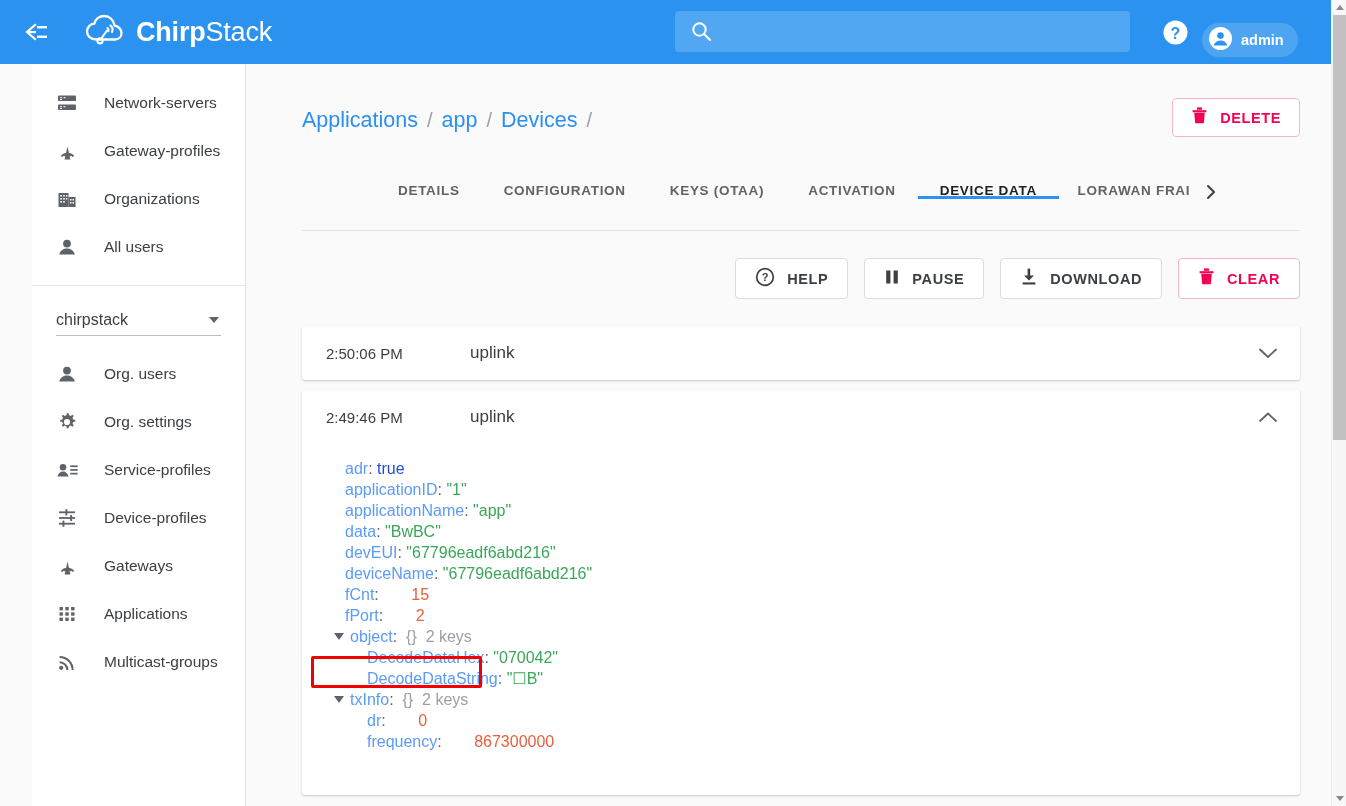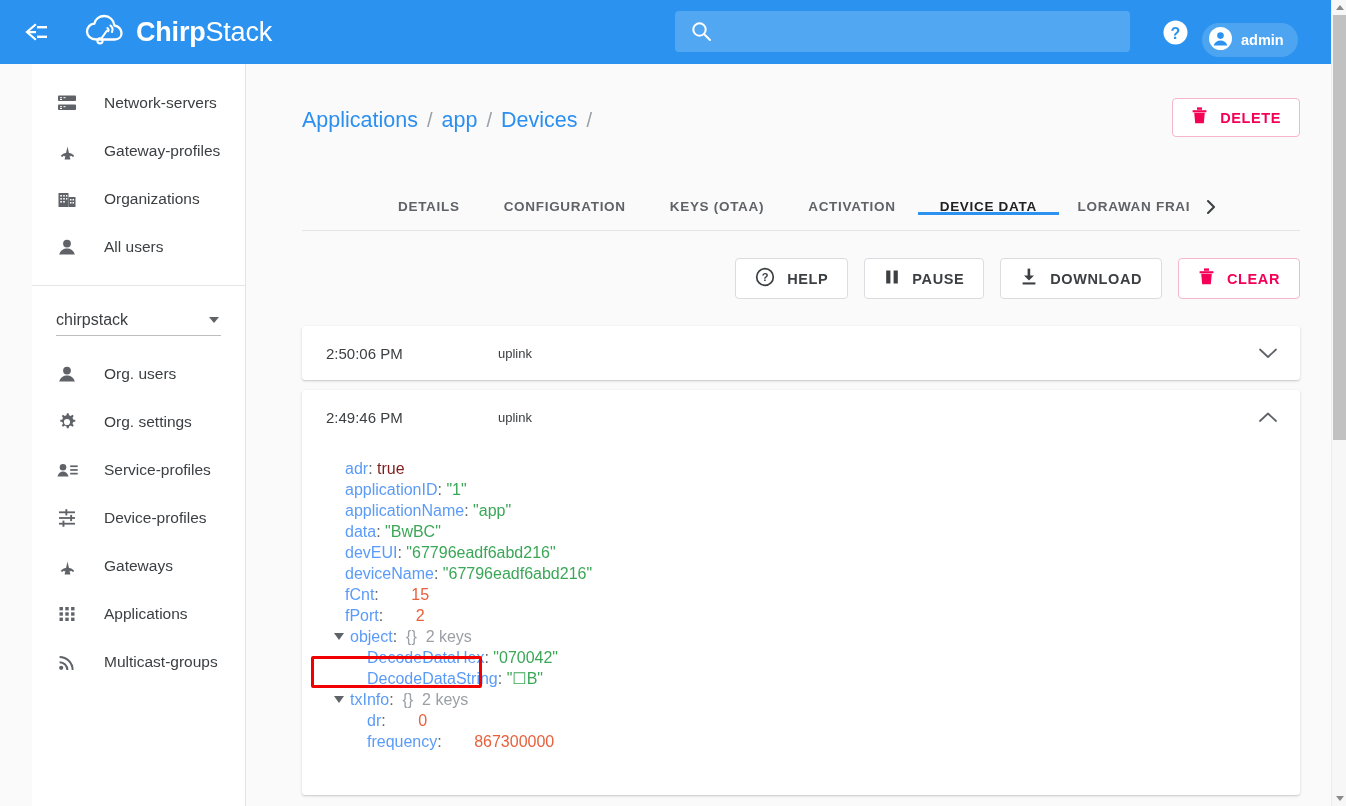--- a/index.html
+++ b/index.html
@@ -131,21 +131,21 @@
   }
   .delete-btn .blabel {
     color: #f50057; font-size: 14.5px; font-weight: bold; letter-spacing: 0.6px;
   }
 
   
   .tabs-wrap {
     position: absolute; left: 32px; top: 119px;
     width: 998px; height: 48px;
     border-bottom: 1px solid #e4e4e4;
-    display: flex; align-items: center;
+    display: flex; align-items: flex-start;
   }
   .tab {
     display: flex; align-items: center; justify-content: center;
     padding: 0 22px;
     font-size: 13.5px; font-weight: bold; letter-spacing: 0.7px;
     color: #5f6368; cursor: pointer;
     position: relative; white-space: nowrap;
   }
   .tab.active { color: #202124; }
   .tab.active::after {
@@ -188,38 +188,38 @@
   .card-head {
     height: 54px; display: flex; align-items: center;
     cursor: pointer; position: relative;
   }
   .ev-time {
     position: absolute; left: 24px;
     font-size: 15px; color: #3c4043;
   }
   .ev-type {
     position: absolute; left: 168px;
-    font-size: 13px; color: #3c4043; margin-left: 28px;
+    font-size: 17px; color: #3c4043;
   }
   .chev { position: absolute; right: 22px; display: flex; }
 
   
   .json {
     padding: 14px 0 0 30px;
     font-family: "Liberation Sans", sans-serif;
     font-size: 16px;
     line-height: 21px;
   }
   .jrow { display: flex; align-items: center; white-space: pre; height: 21px; }
   .jrow.lvl1 { padding-left: 24px; }
   .jrow.lvl0 { padding-left: 2px; }
   .jkey { color: #5b9bf8; }
   .jstr { color: #3aa757; }
   .jnum { color: #e8603c; margin-left: 28px; }
-  .jbool { color: #7f1d1d; }
+  .jbool { color: #1d4ed8; }
   .jmeta { color: #9aa0a6; }
   .jbrace { color: #5f6368; }
   .tri {
     width: 0; height: 0; margin-right: 6px;
     border-left: 5px solid transparent;
     border-right: 5px solid transparent;
     border-top: 7px solid #5f6368;
     cursor: pointer;
   }
   .tri-space { display: inline-block; width: 11px; }

